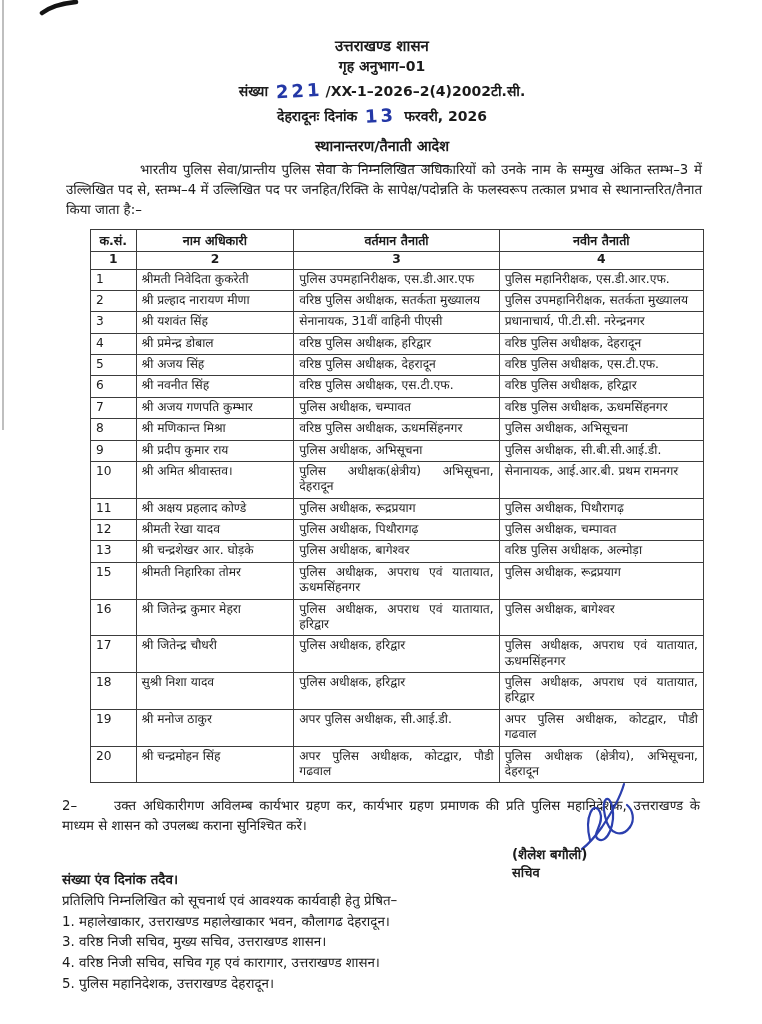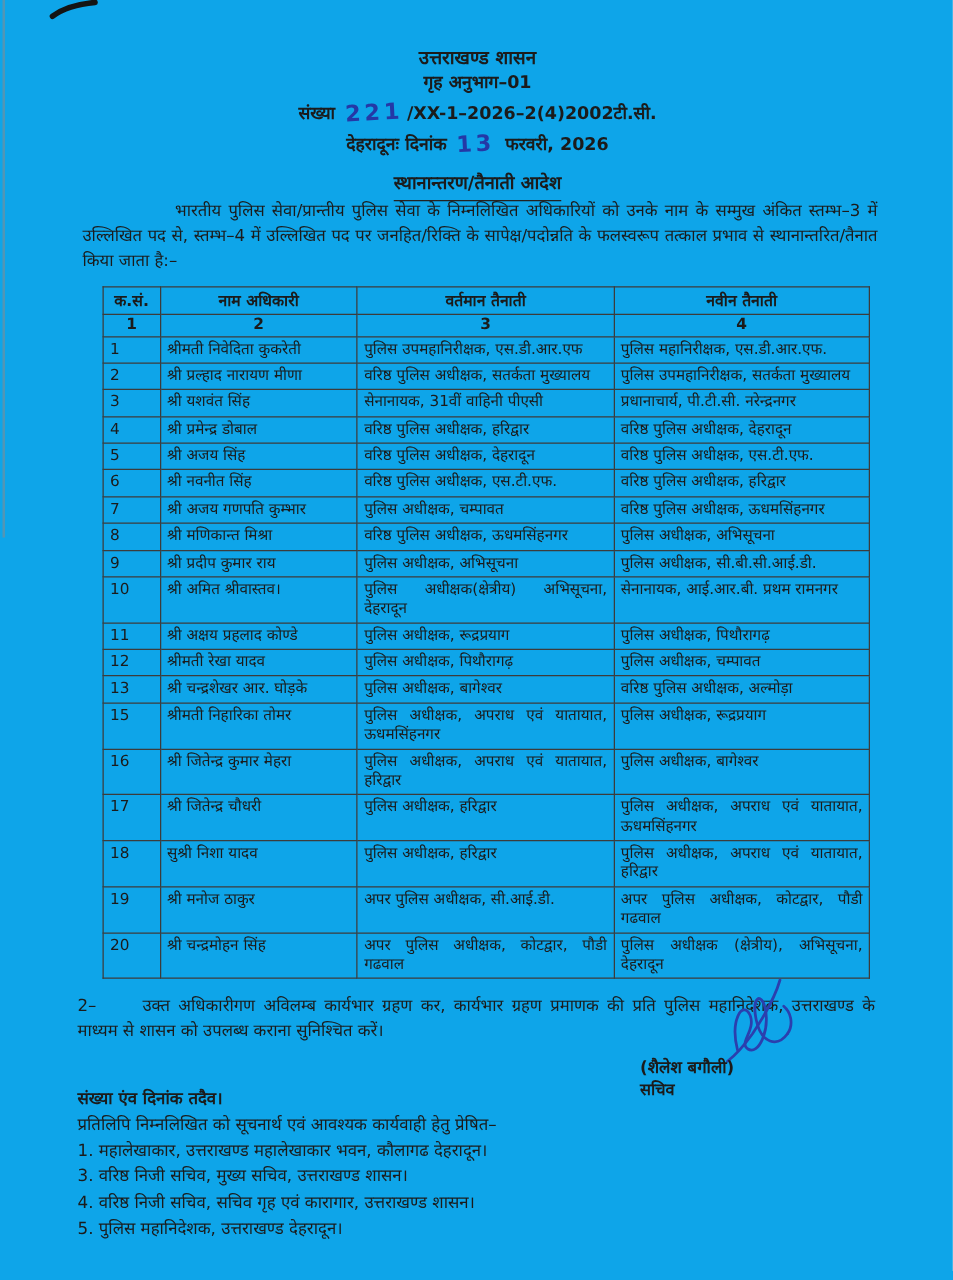--- a/index.html
+++ b/index.html
@@ -1,44 +1,44 @@
 <!DOCTYPE html>
 <html><head>
 <meta charset="utf-8">
 <style>
   html,body{margin:0;padding:0;}
   body{background:#e8e8e8;}
   .page{
     position:relative;
     width:762px;height:1024px;
     margin:0 auto;
-    background:#0ea5e9;
+    background:#ffffff;
     overflow:hidden;
     font-family:"DejaVu Sans","Liberation Sans",sans-serif;
     color:#1b1b1b;
   }
   .scan-edge{position:absolute;left:2px;top:0;width:2px;height:430px;background:#8a8a8a;opacity:.55;}
   .pen-mark{position:absolute;left:38px;top:0;}
   .content{padding:36px 60px 0 62px;}
   .doc-header{text-align:center;line-height:1.4;}
   .doc-header .h-org{font-size:15px;font-weight:bold;}
   .doc-header .h-sec{font-size:14px;font-weight:bold;}
   .doc-header .h-num,.doc-header .h-date{font-size:14px;font-weight:bold;}
   .hand{
     color:#2438a6;font-size:18px;font-weight:bold;letter-spacing:3px;
     display:inline-block;transform:rotate(-3deg);padding:0 3px;position:relative;top:1px;
   }
   .doc-title{text-align:center;margin:8px 0 5px 0;font-size:14.5px;font-weight:bold;}
-  .doc-title .ul{border-bottom:1.6px solid #222;padding-bottom:5px;}
+  .doc-title .ul{border-bottom:1.6px solid #222;padding-bottom:11px;}
   .intro{
     margin:2px 0 9px 4px;font-size:13.3px;line-height:1.5;
     text-align:justify;text-indent:74px;
   }
   table.ttable{
-    border-collapse:collapse;width:614px;margin-left:20px;
+    border-collapse:collapse;width:614px;margin-left:28px;
     font-size:12.2px;
   }
   table.ttable th,table.ttable td{
     border:1px solid #3c3c3c;vertical-align:top;
   }
   table.ttable thead th{font-size:12.6px;font-weight:bold;text-align:center;padding:2px 4px;}
   table.ttable tr.numrow th{font-size:12.3px;font-weight:bold;padding:0 4px 2px 4px;line-height:1.2;}
   table.ttable td{padding:2px 5px 3px 5px;line-height:1.26;}
   td.sn{padding-left:7px;}
   td.cp,td.np{text-align:justify;}

